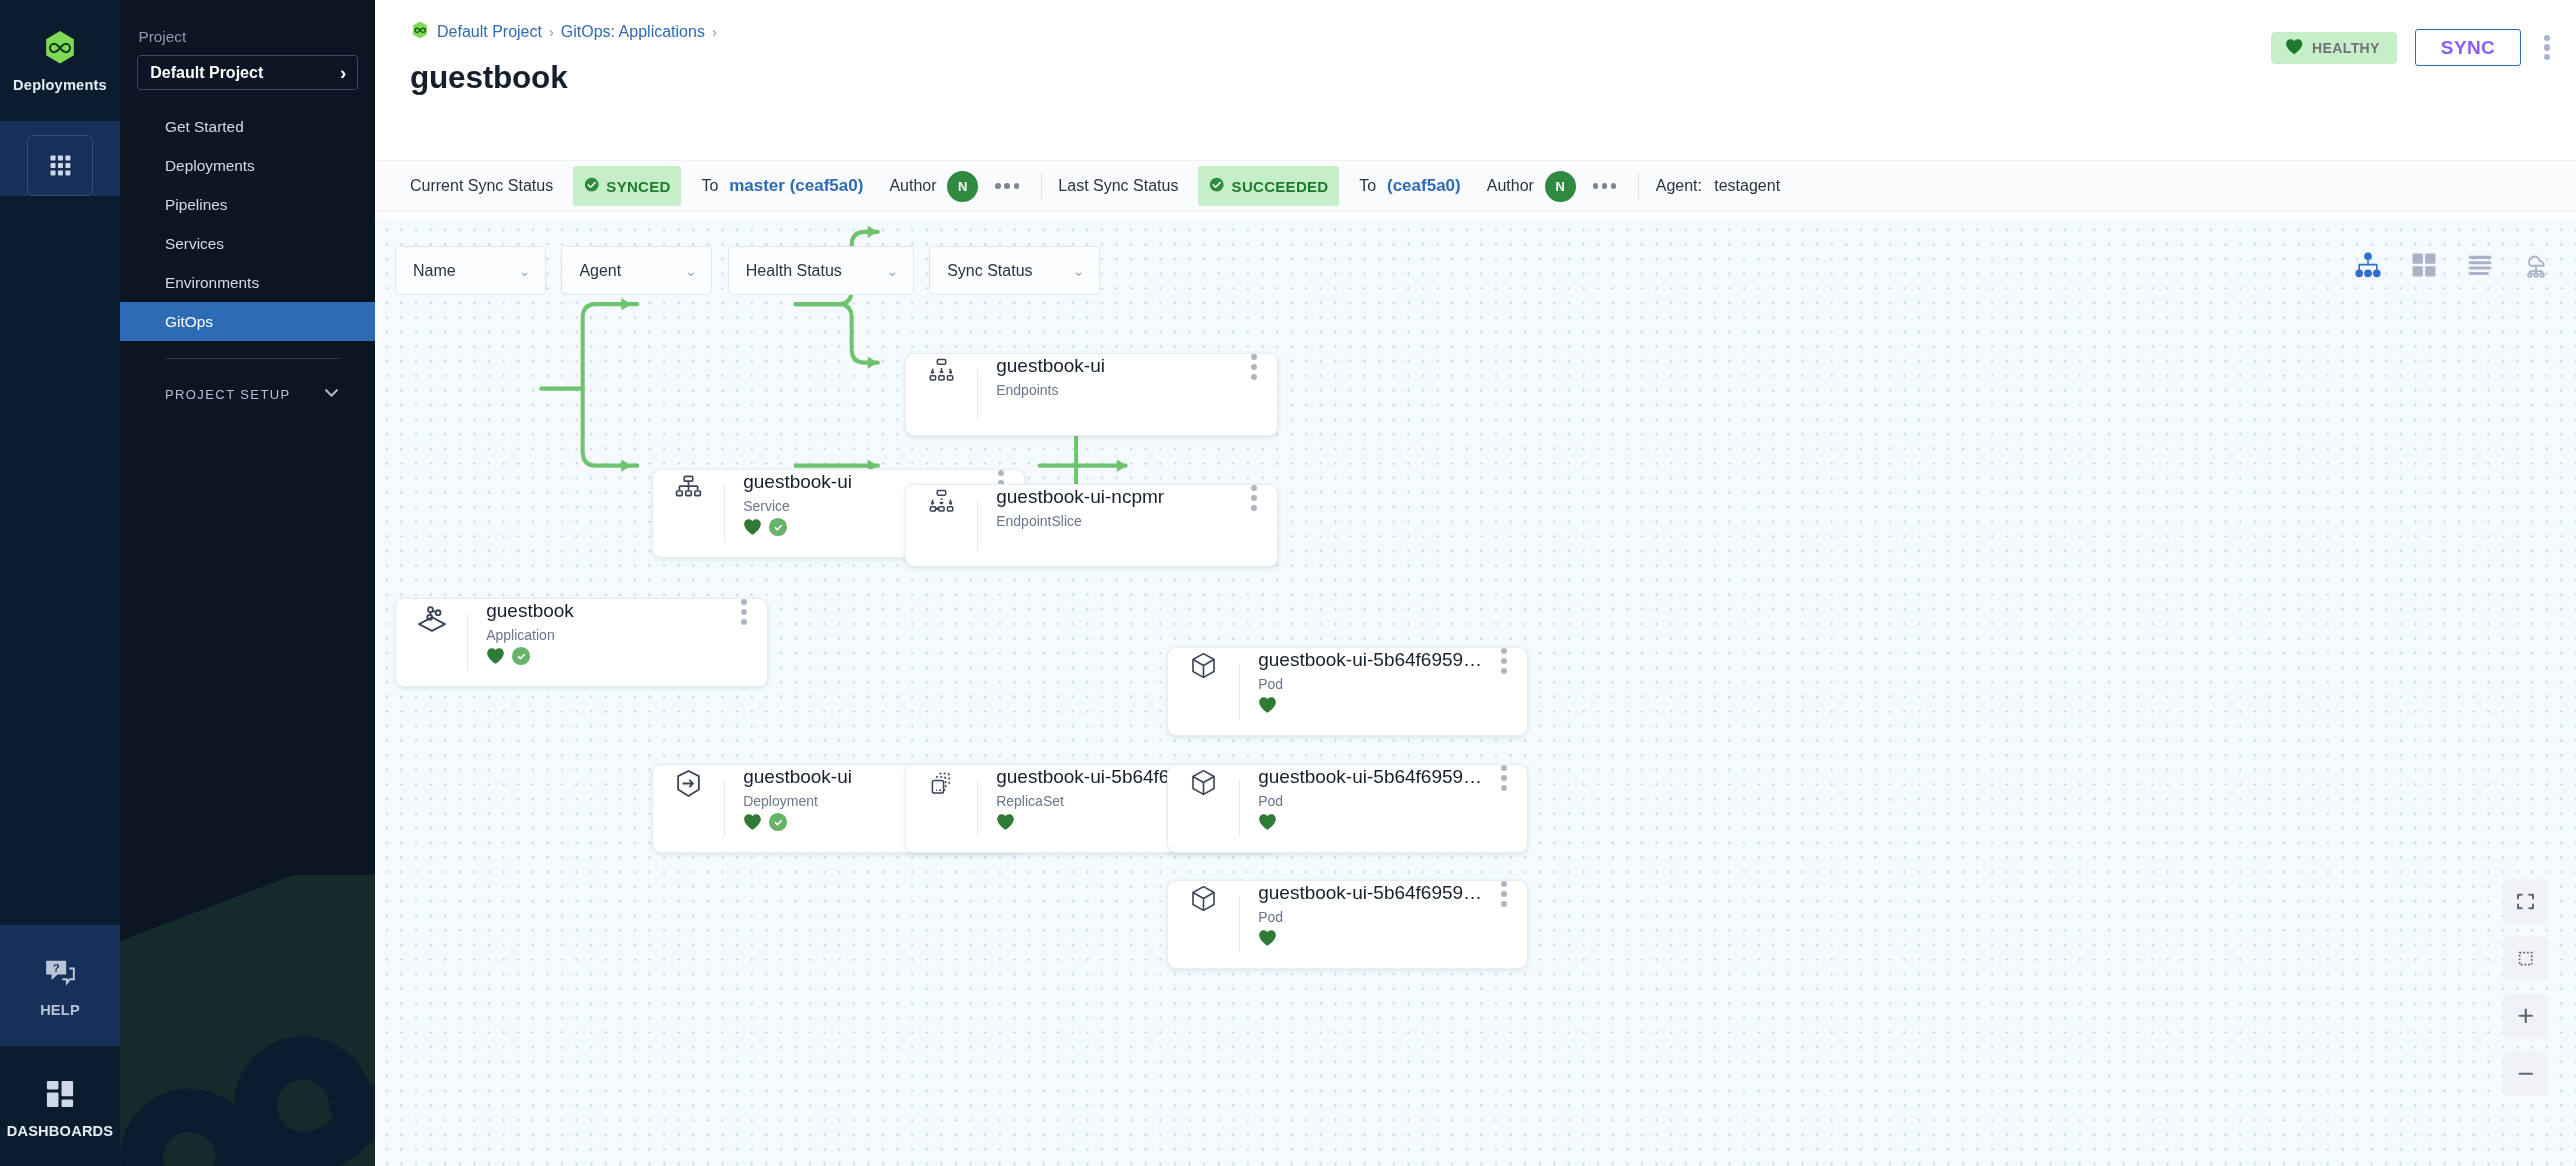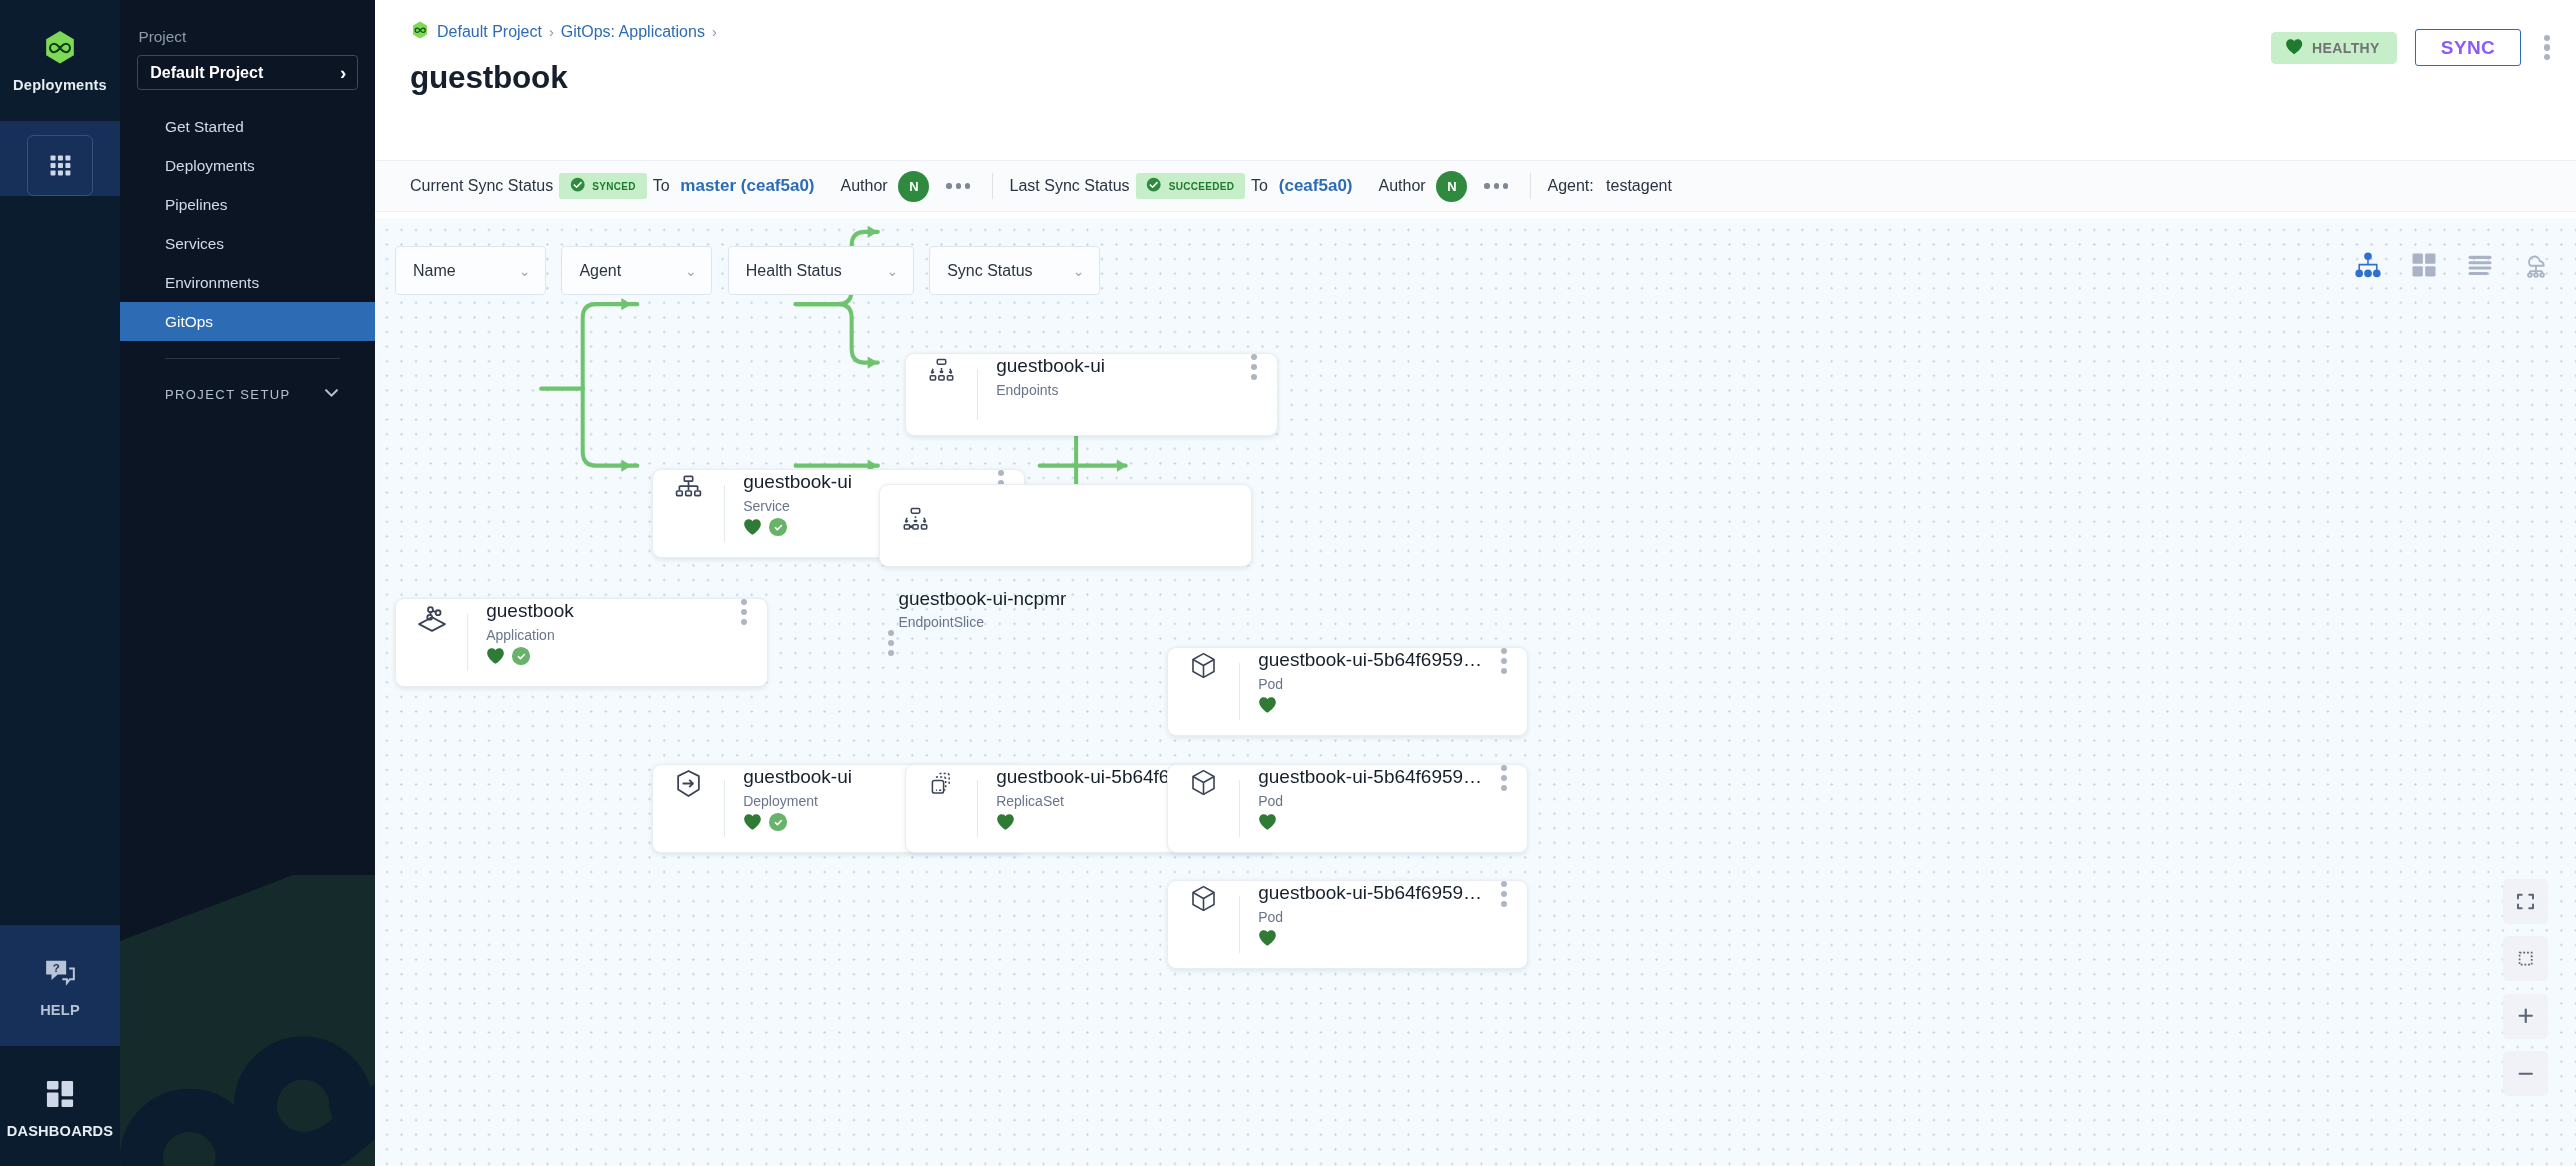--- a/index.html
+++ b/index.html
@@ -88,22 +88,22 @@
 
   
   .statusbar {
     height:52px; background:#fafbfd; border-top:0.8px solid #eceff3;
     border-bottom:0.8px solid #eceff3; display:flex; align-items:center;
     padding-left:35px; gap:0; font-size:16px; color:#2a3442;
   }
   .st-label { color:#2a3442; }
   .pill {
     display:inline-flex; align-items:center; gap:7px; background:#c5eec9;
-    color:#1f7a2e; border-radius:3.1px; height:26px; padding:0 10.8px;
-    font-size:10px; font-weight:bold; letter-spacing:0.3px; margin:0 6px;
+    color:#1f7a2e; border-radius:3.1px; height:40px; padding:0 10.8px;
+    font-size:15px; font-weight:bold; letter-spacing:0.3px; margin:0 20px;
   }
   .st-link { color:#2d6cb5; font-weight:bold; font-size:17px; }
   .avatar {
     width:31px; height:31px; border-radius:50%; background:#2f8a3f; color:#fff;
     display:flex; align-items:center; justify-content:center;
     font-size:13px; font-weight:bold;
   }
   .dots-h { display:flex; gap:3.8px; padding:0 4.6px; cursor:pointer; }
   .dots-h span { width:5.4px;height:5.4px;border-radius:50%;background:#7d8795; }
   .vsep { width:0.8px; height:26px; background:#dde2e9; margin:0 17px; }
@@ -548,21 +548,21 @@
           <div class="node-name">guestbook-ui</div>
           <div class="node-kind">Endpoints</div>
         </div>
         <div class="node-kebab">
             <span></span>
             <span></span>
             <span></span>
           </div>
       </div>
 
-      <div class="node" style="left:504px; top:266px; width:373px; height:83px;flex-direction:column;">
+      <div class="node" style="left:530px; top:266px; width:373px; height:83px;">
         <div class="node-ico">
           <svg viewBox="0 0 50 50" width="35" height="35" fill="none" stroke="#3a4456" stroke-width="2.2">
             <rect x="19" y="8" width="12" height="6.5" rx="1.5"></rect>
             <path d="M13 21 l-2.5 6 M13.2 27 l-2.6 0 M13.2 27 l0.5 -2.6"></path>
             <path d="M25 19 v8" stroke-dasharray="2.5 2.5"></path>
               <path d="M25 27 l-2.4 -2.4 M25 27 l2.4 -2.4"></path>
             <path d="M37 21 l2.5 6 M37 27 l2.6 0 M37 27 l-0.5 -2.6"></path>
             <rect x="9" y="31" width="7.5" height="6" rx="1.2"></rect>
               <rect x="21.2" y="31" width="7.5" height="6" rx="1.2"></rect>
               <rect x="33.5" y="31" width="7.5" height="6" rx="1.2"></rect>

